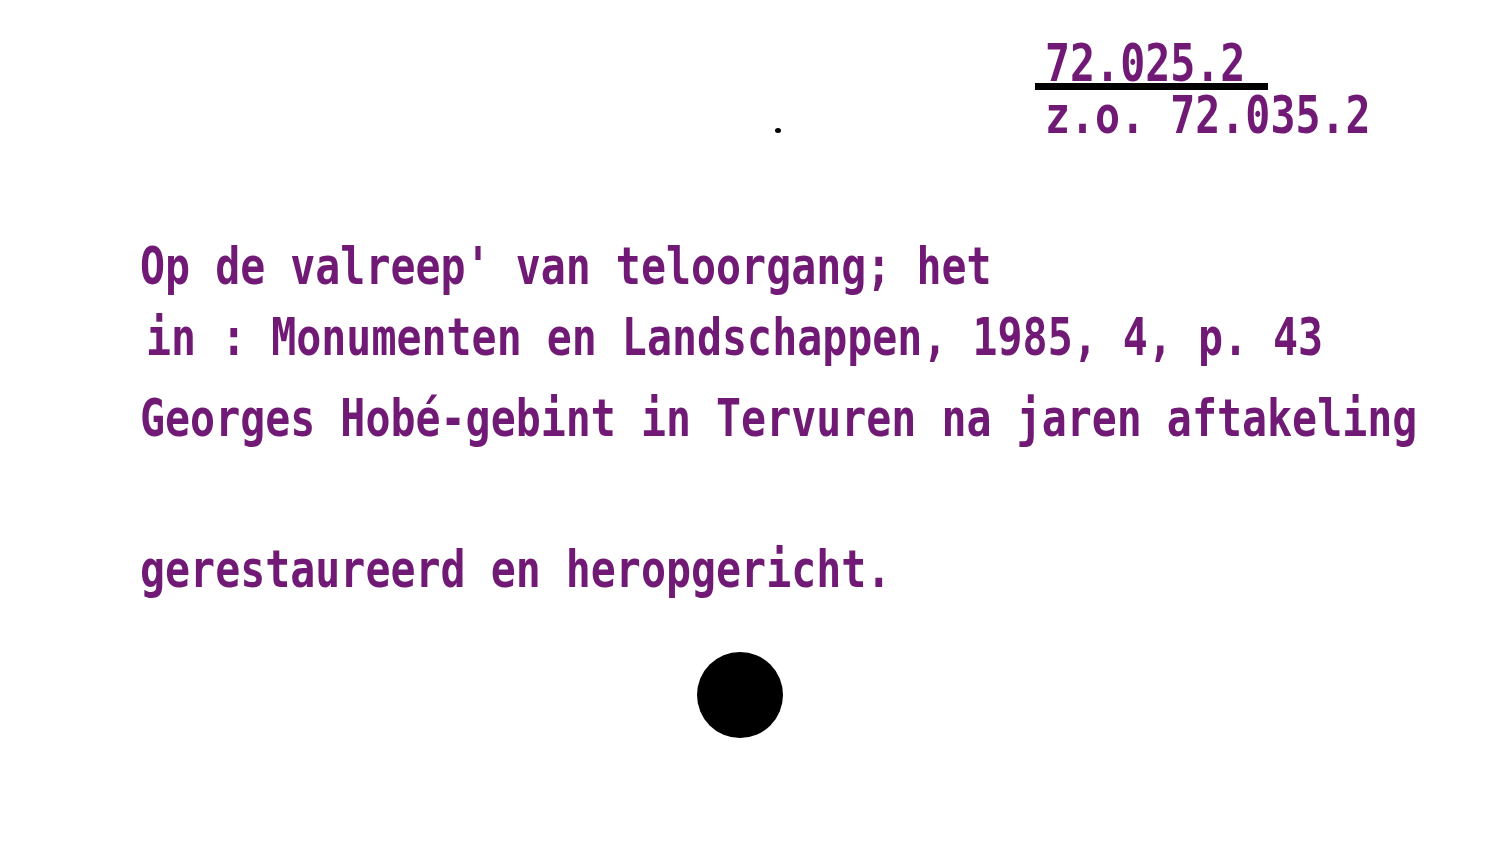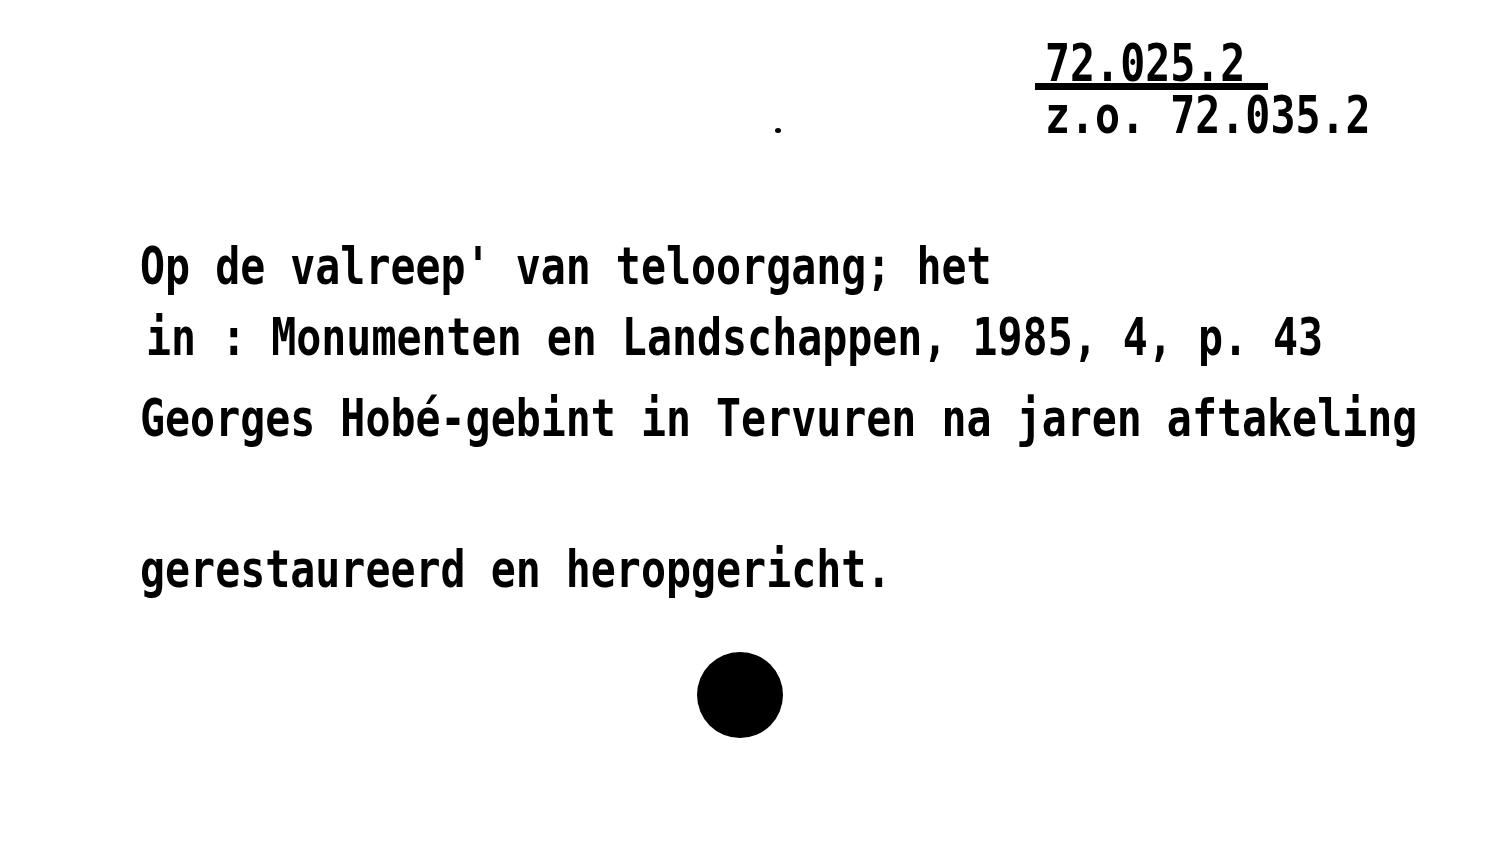--- a/index.html
+++ b/index.html
@@ -8,21 +8,21 @@
     background: #ffffff;
   }
   .card {
     position: relative;
     width: 1491px;
     height: 852px;
     background: #ffffff;
     overflow: hidden;
     font-family: "DejaVu Sans Mono", "Liberation Mono", monospace;
     font-weight: bold;
-    color: #000000;
+    color: #701a75;
   }
   .typewriter {
     position: absolute;
     font-size: 52px;
     line-height: 50.5px;
     white-space: pre;
     transform: scaleX(0.8);
     transform-origin: 0 0;
     letter-spacing: 0;
   }

